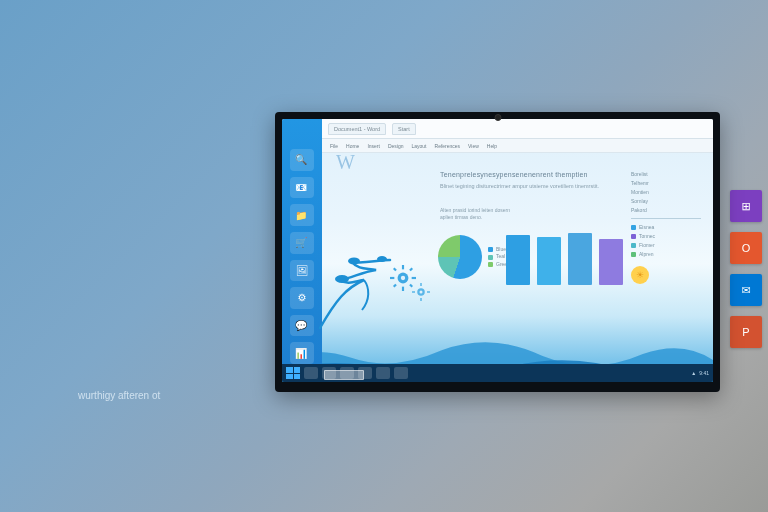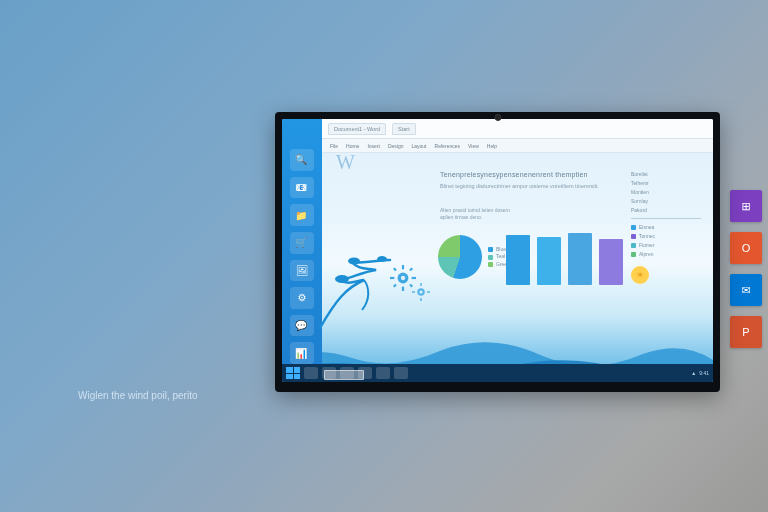--- a/index.html
+++ b/index.html
@@ -203,21 +203,21 @@
     width:40px; height:10px;
     background:rgba(255,255,255,.4);
     border:1px solid rgba(255,255,255,.5);
     border-radius:1px;
   }
 </style>
 </head>
 <body>
 
 <div class="desk-blurb">
-  <div>Wiglen the wind poil, perito</div>
+  <div>wurthigy afteren ot</div>
 </div>
 
 <div class="side-tiles" id="side-tiles">
     <div class="side-tile" style="background: rgb(124, 63, 192);">⊞</div>
     <div class="side-tile" style="background: rgb(228, 87, 46);">O</div>
     <div class="side-tile" style="background: rgb(0, 120, 212);">✉</div>
     <div class="side-tile" style="background: rgb(211, 82, 48);">P</div>
   </div>
 
 <div class="monitor">

